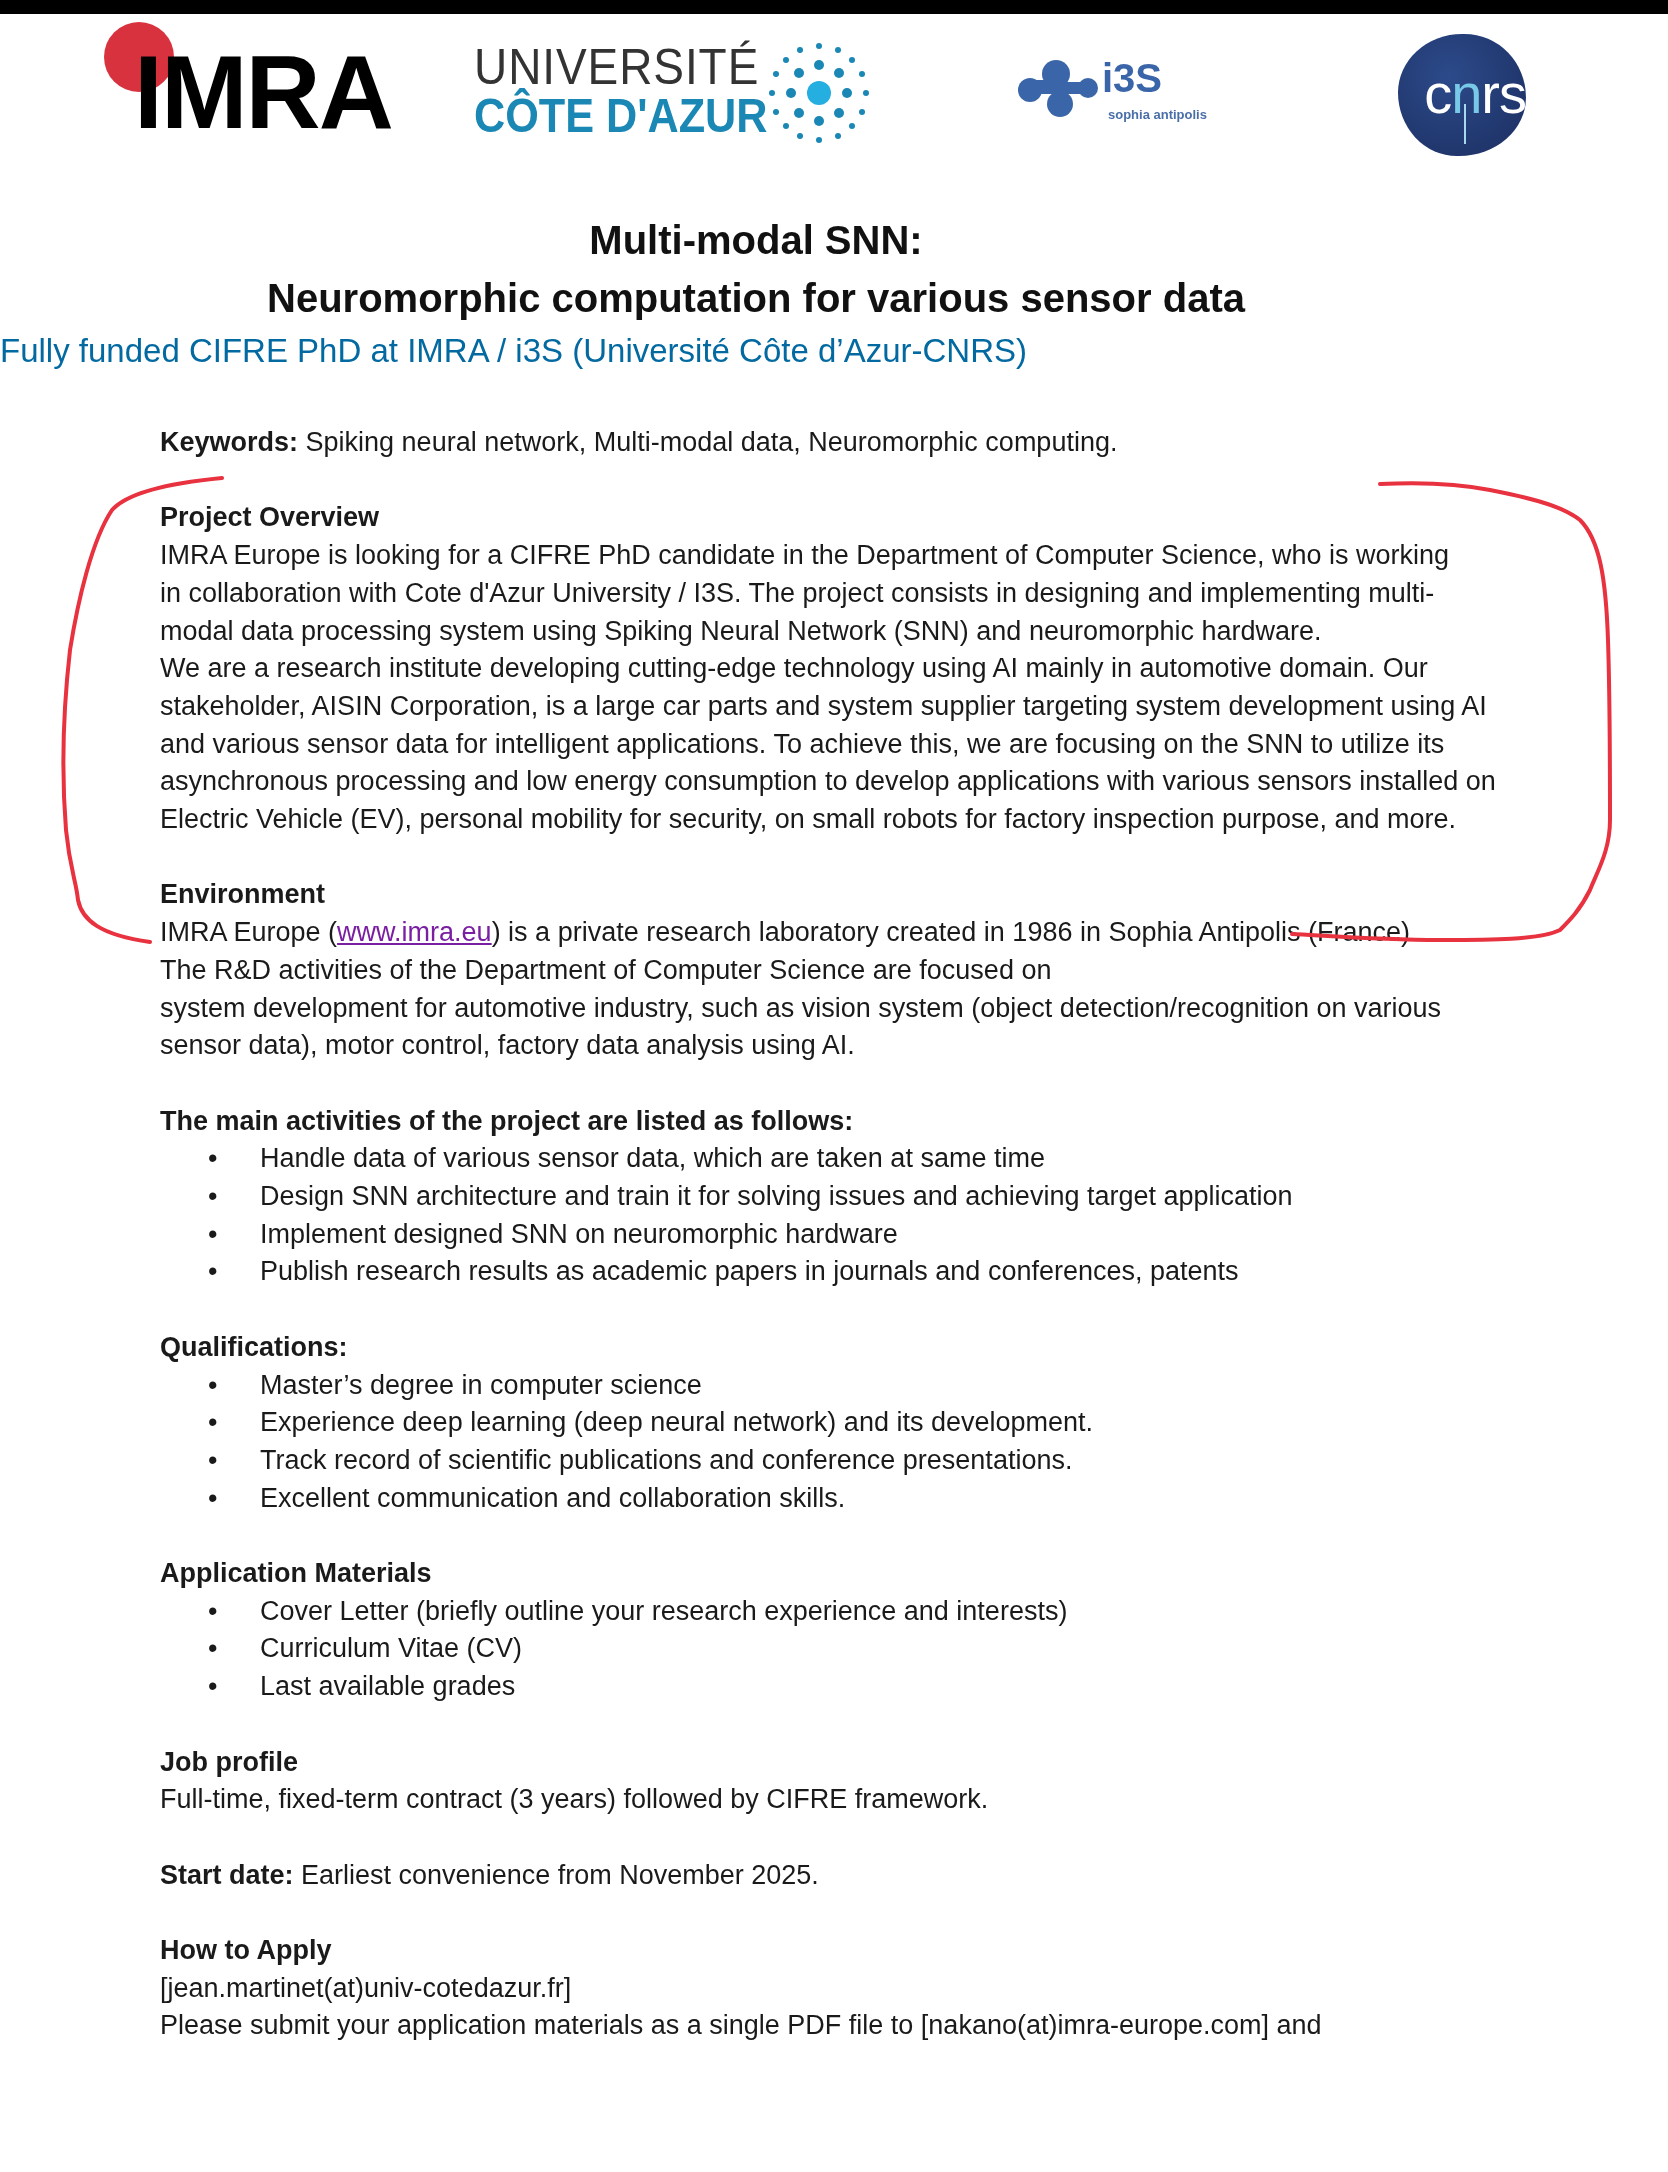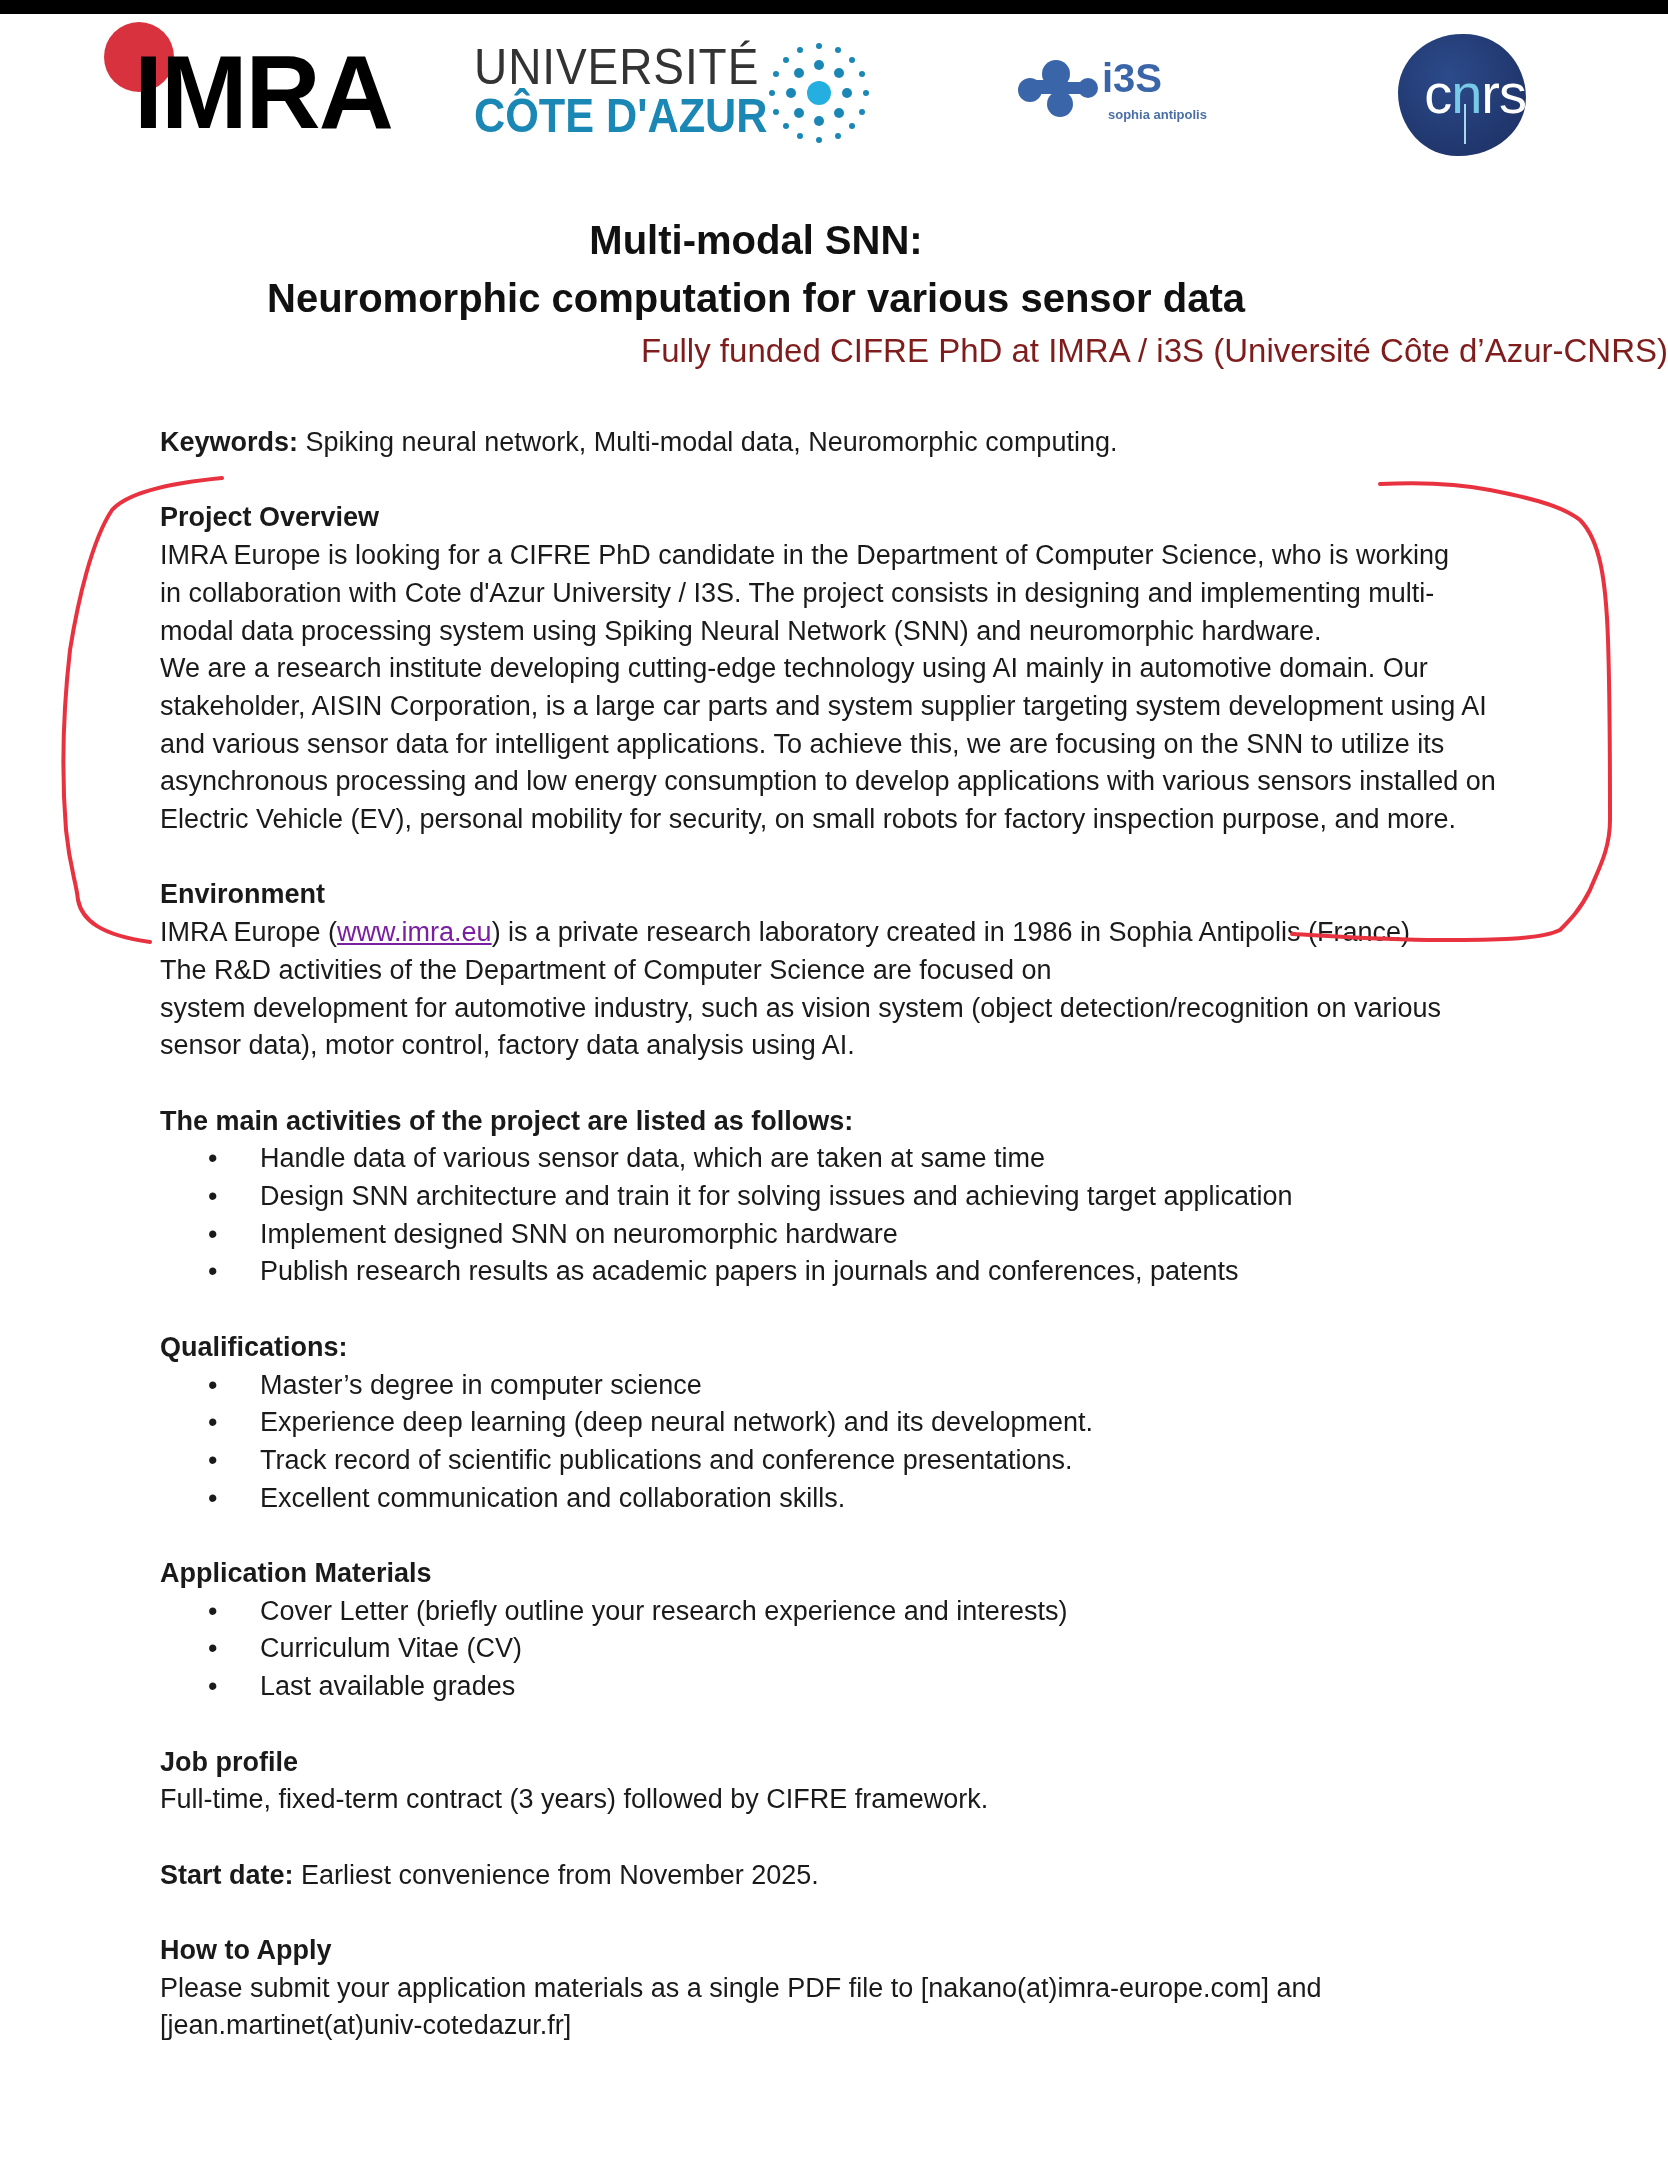--- a/index.html
+++ b/index.html
@@ -25,21 +25,21 @@
     .cnrs { left: 1398px; top: 34px; width: 128px; height: 122px; }
     .cnrs .blob { position: absolute; left: 0; top: 0; width: 128px; height: 122px; border-radius: 50% 48% 52% 46% / 48% 52% 48% 52%; background: radial-gradient(circle at 40% 35%, #2c4a8a, #1b2e60); }
     .cnrs .txt { position: absolute; left: 0; width: 128px; top: 32px; text-align: right; font-size: 56px; color: #fff; line-height: 1; letter-spacing: -1px; }
     .cnrs .txt .acc { color: #78c8e8; }
     .cnrs .stem { position: absolute; left: 66px; top: 70px; width: 2px; height: 40px; background: #a8d8f0; }
 
     
     .title { position: absolute; left: 0; width: 1512px; text-align: center; font-weight: bold; color: #111; }
     .t1 { top: 218px; font-size: 40px; }
     .t2 { top: 276px; font-size: 40px; }
-    .t3 { position: absolute; left: 0; width: 1668px; text-align: right; top: 332px; font-size: 33px; color: #7f1d1d; }
+    .t3 { position: absolute; left: 0; width: 1668px; text-align: left; top: 332px; font-size: 33px; color: #0369a1; }
 
     .content { position: absolute; left: 160px; top: 420px; width: 1400px; font-size: 27px; line-height: 37.7px; }
     .content p { margin: 0; }
     .sec { margin-top: 37.7px; }
     .sec:first-child { margin-top: 4px; }
     .h { font-weight: bold; }
     .content ul { margin: 0; padding: 0; list-style: none; }
     .content li { position: relative; padding-left: 100px; }
     .content li .bullet { position: absolute; left: 48px; top: 0; }
     a.link { color: #7a1fa2; text-decoration: underline; }
@@ -166,21 +166,21 @@
     <p class="h">Job profile</p>
     <p>Full-time, fixed-term contract (3 years) followed by CIFRE framework.</p>
   </div>
 
   <div class="sec">
     <p><span class="h">Start date:</span><span> Earliest convenience from November 2025.</span></p>
   </div>
 
   <div class="sec">
     <p class="h">How to Apply</p>
+    <p>[jean.martinet(at)univ-cotedazur.fr]</p>
     <p>Please submit your application materials as a single PDF file to [nakano(at)imra-europe.com] and</p>
-    <p>[jean.martinet(at)univ-cotedazur.fr]</p>
   </div>
 </div>
 
 <svg class="annot" width="1668" height="2172" viewBox="0 0 1668 2172">
   <path d="M222 478 C180 482 130 490 112 510 C92 540 78 600 70 650 C62 720 62 780 66 830 C70 870 76 880 78 900 C82 920 100 935 150 942" fill="none" stroke="#e8323f" stroke-width="4" stroke-linecap="round"></path>
   <path d="M1380 484 C1420 482 1460 484 1490 490 C1520 496 1560 504 1580 520 C1600 540 1606 580 1608 640 C1610 700 1610 760 1610 820 C1610 850 1598 870 1590 890 C1580 910 1570 920 1560 930 C1540 940 1490 940 1440 940 C1380 940 1330 936 1292 934" fill="none" stroke="#e8323f" stroke-width="4" stroke-linecap="round"></path>
 </svg>
 
 </body></html>

